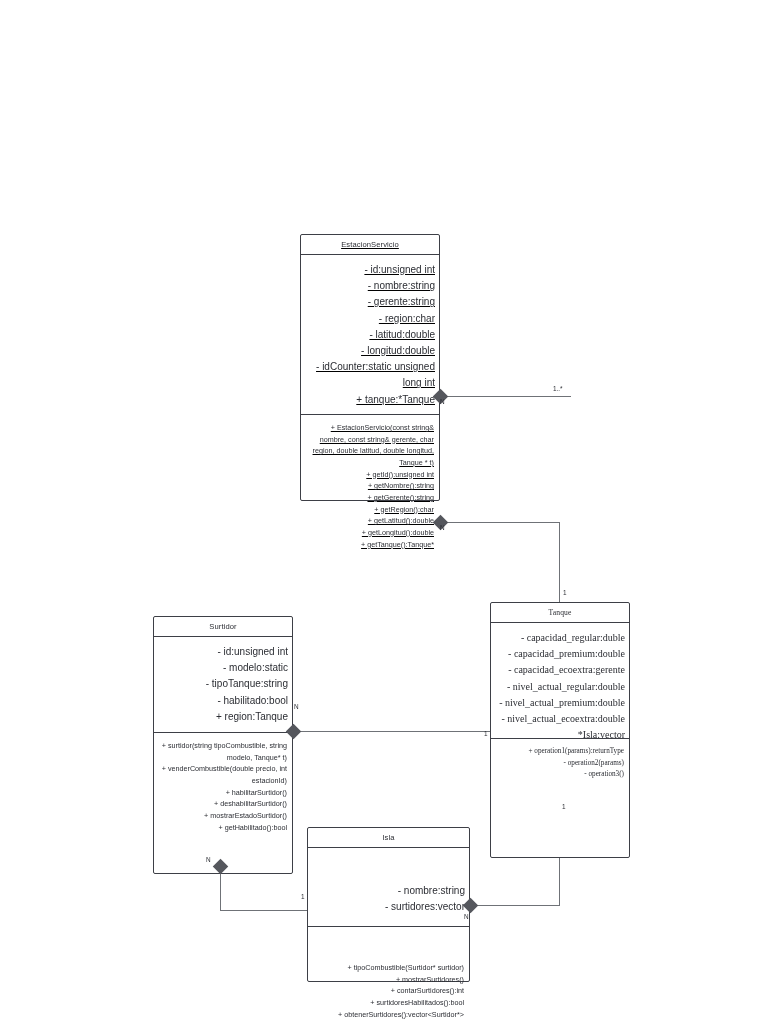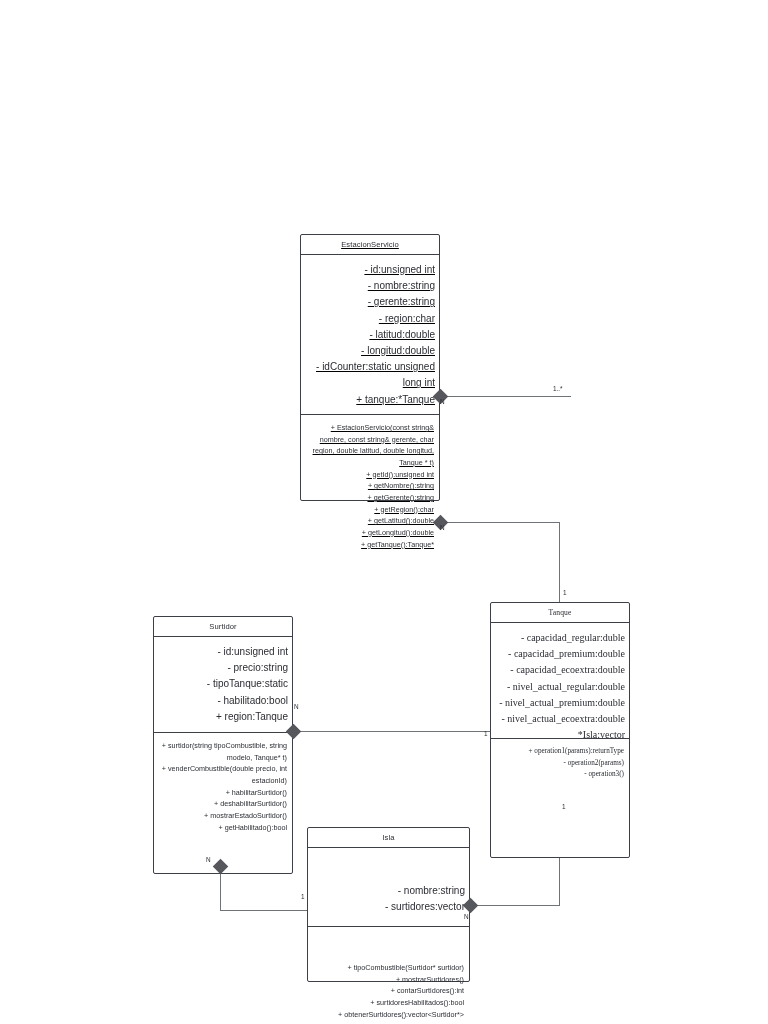--- a/index.html
+++ b/index.html
@@ -141,41 +141,41 @@
       <div>+ getLongitud():double</div>
       <div>+ getTanque():Tanque*</div>
     </div>
   </div>
 
 
   <div class="uml-class" style="left:153px; top:616px; width:140px; height:258px;">
     <div class="uml-name">Surtidor</div>
     <div class="uml-attrs" style="height:96px;">
       <div>- id:unsigned int</div>
-      <div>- precio:string</div>
-      <div>- tipoTanque:static</div>
+      <div>- modelo:static</div>
+      <div>- tipoTanque:string</div>
       <div>- habilitado:bool</div>
       <div>+ region:Tanque</div>
     </div>
     <div class="uml-ops">
       <div>+ surtidor(string tipoCombustible, string modelo, Tanque* t)</div>
       <div>+ venderCombustible(double precio, int estacionId)</div>
       <div>+ habilitarSurtidor()</div>
       <div>+ deshabilitarSurtidor()</div>
       <div>+ mostrarEstadoSurtidor()</div>
       <div>+ getHabilitado():bool</div>
     </div>
   </div>
 
   <div class="uml-class" style="left:490px; top:602px; width:140px; height:256px;font-family:Liberation Serif, serif;">
     <div class="uml-name">Tanque</div>
     <div class="uml-attrs" style="height:116px;">
       <div>- capacidad_regular:duble</div>
       <div>- capacidad_premium:double</div>
-      <div>- capacidad_ecoextra:double</div>
+      <div>- capacidad_ecoextra:gerente</div>
       <div>- nivel_actual_regular:double</div>
       <div>- nivel_actual_premium:double</div>
       <div>- nivel_actual_ecoextra:double</div>
       <div>*Isla:vector</div>
     </div>
     <div class="uml-ops">
       <div>+ operation1(params):returnType</div>
       <div>- operation2(params)</div>
       <div>- operation3()</div>
     </div>

